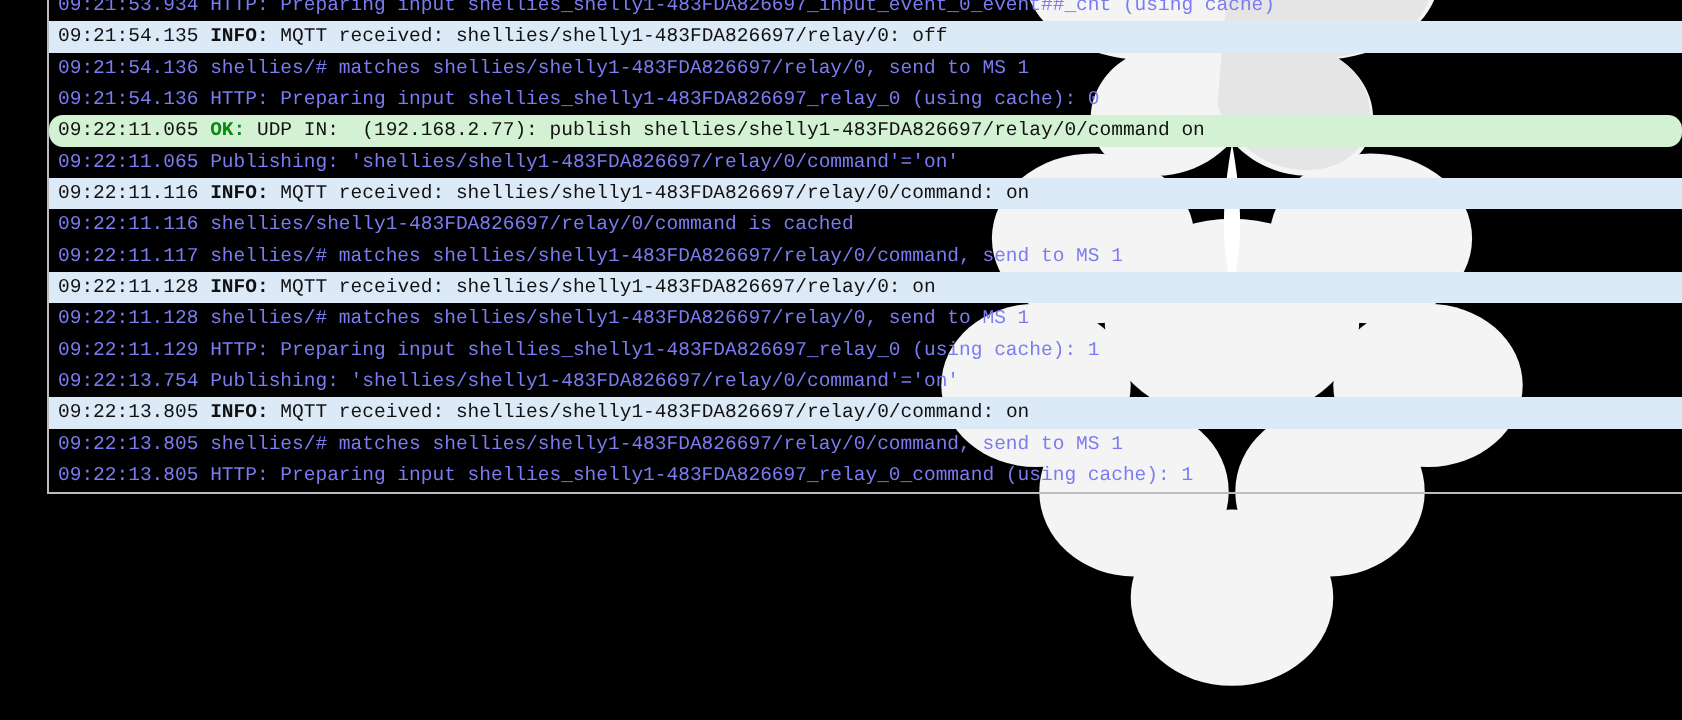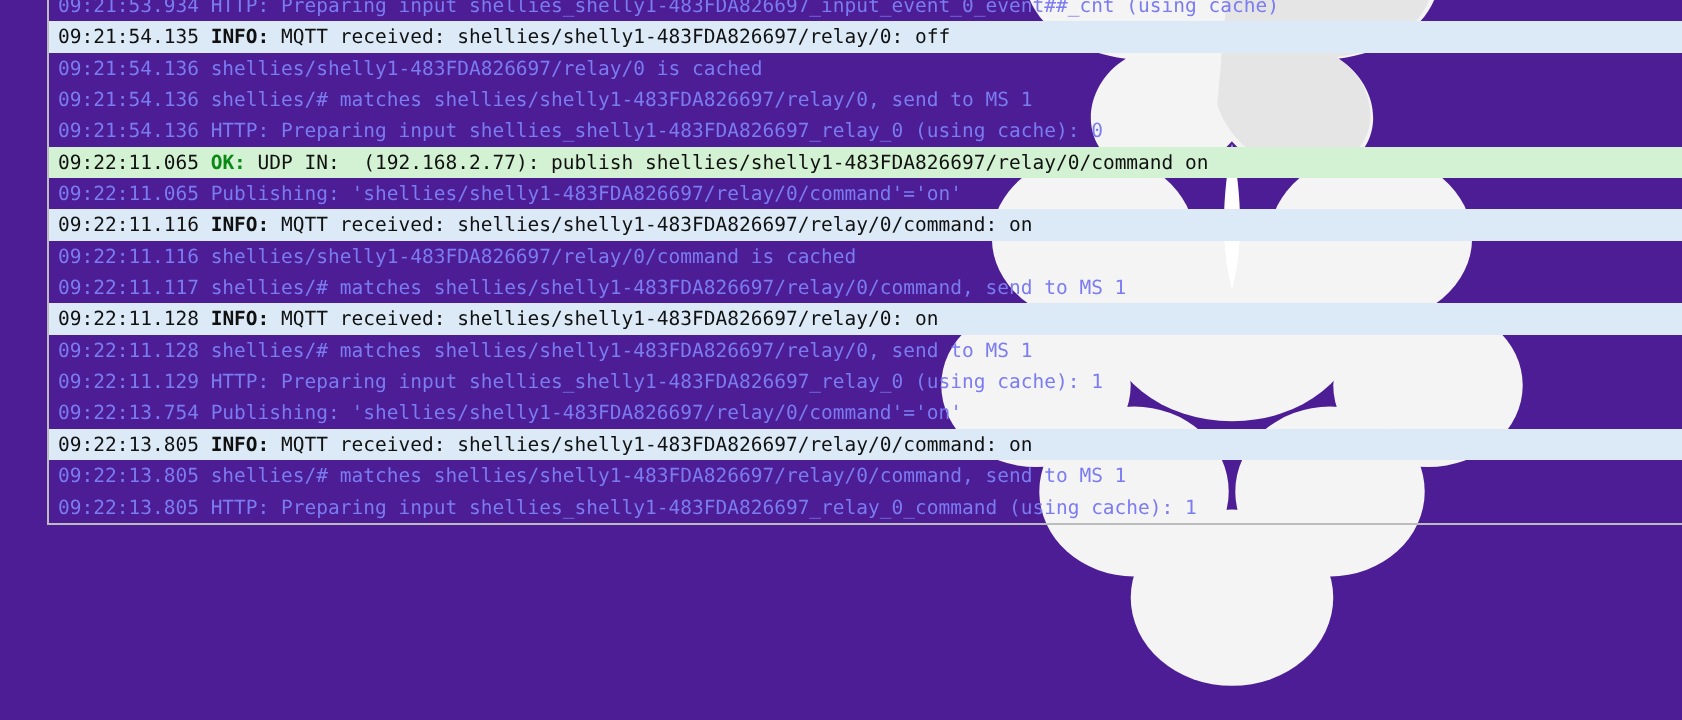--- a/index.html
+++ b/index.html
@@ -14,21 +14,22 @@
     overflow: hidden;
     font-family: "DejaVu Sans Mono", "Liberation Mono", monospace;
   }
 
   
   #log-viewport {
     position: relative;
     width: 1682px;
     height: 720px;
     overflow: hidden;
-    background: #4c1d95;
+    background: #000000;
+    font-family: Liberation Mono, monospace;
   }
   #watermark-layer {
     position: absolute;
     inset: 0;
     pointer-events: none;
     z-index: 0;
     overflow: hidden;
   }
   #watermark-layer svg {
     position: absolute;
@@ -66,20 +67,21 @@
     font-weight: normal;
     text-rendering: geometricPrecision;
   }
   .log-line.lvl-info {
     background: #dceaf8;
     color: #111111;
   }
   .log-line.lvl-ok {
     background: #d3f1d3;
     color: #111111;
+    border-radius: 14px;
   }
   .lbl {
     font-weight: bold;
     text-align: right;
   }
   .lvl-info .lbl { color: #111111; }
   .lvl-ok .lbl { color: #0a8a14; }
 
   .ts { }
   .msg { }
@@ -114,21 +116,20 @@
         <path d="M300 192 C295 220 292 250 300 282 C308 250 305 220 300 192 Z"></path>
         <circle cx="300" cy="300" r="0"></circle>
       </g>
     </svg>
   </div>
 
   <div id="log-panel">
 
   <div class="log-line lvl-plain"><span class="ts">09:21:53.934</span><span class="msg"> HTTP: Preparing input shellies_shelly1-483FDA826697_input_event_0_event##_cnt (using cache)</span></div>
       <div class="log-line lvl-info"><span class="ts">09:21:54.135</span> <span class="lbl">INFO:</span><span class="msg"> MQTT received: shellies/shelly1-483FDA826697/relay/0: off</span></div>
-      <div class="log-line lvl-plain"><span class="ts">09:21:54.136</span><span class="msg"> shellies/shelly1-483FDA826697/relay/0 is cached</span></div>
       <div class="log-line lvl-plain"><span class="ts">09:21:54.136</span><span class="msg"> shellies/# matches shellies/shelly1-483FDA826697/relay/0, send to MS 1</span></div>
       <div class="log-line lvl-plain"><span class="ts">09:21:54.136</span><span class="msg"> HTTP: Preparing input shellies_shelly1-483FDA826697_relay_0 (using cache): 0</span></div>
       <div class="log-line lvl-ok"><span class="ts">09:22:11.065</span> <span class="lbl">OK:</span><span class="msg"> UDP IN:  (192.168.2.77): publish shellies/shelly1-483FDA826697/relay/0/command on</span></div>
       <div class="log-line lvl-plain"><span class="ts">09:22:11.065</span><span class="msg"> Publishing: 'shellies/shelly1-483FDA826697/relay/0/command'='on'</span></div>
       <div class="log-line lvl-info"><span class="ts">09:22:11.116</span> <span class="lbl">INFO:</span><span class="msg"> MQTT received: shellies/shelly1-483FDA826697/relay/0/command: on</span></div>
       <div class="log-line lvl-plain"><span class="ts">09:22:11.116</span><span class="msg"> shellies/shelly1-483FDA826697/relay/0/command is cached</span></div>
       <div class="log-line lvl-plain"><span class="ts">09:22:11.117</span><span class="msg"> shellies/# matches shellies/shelly1-483FDA826697/relay/0/command, send to MS 1</span></div>
       <div class="log-line lvl-info"><span class="ts">09:22:11.128</span> <span class="lbl">INFO:</span><span class="msg"> MQTT received: shellies/shelly1-483FDA826697/relay/0: on</span></div>
       <div class="log-line lvl-plain"><span class="ts">09:22:11.128</span><span class="msg"> shellies/# matches shellies/shelly1-483FDA826697/relay/0, send to MS 1</span></div>
       <div class="log-line lvl-plain"><span class="ts">09:22:11.129</span><span class="msg"> HTTP: Preparing input shellies_shelly1-483FDA826697_relay_0 (using cache): 1</span></div>

